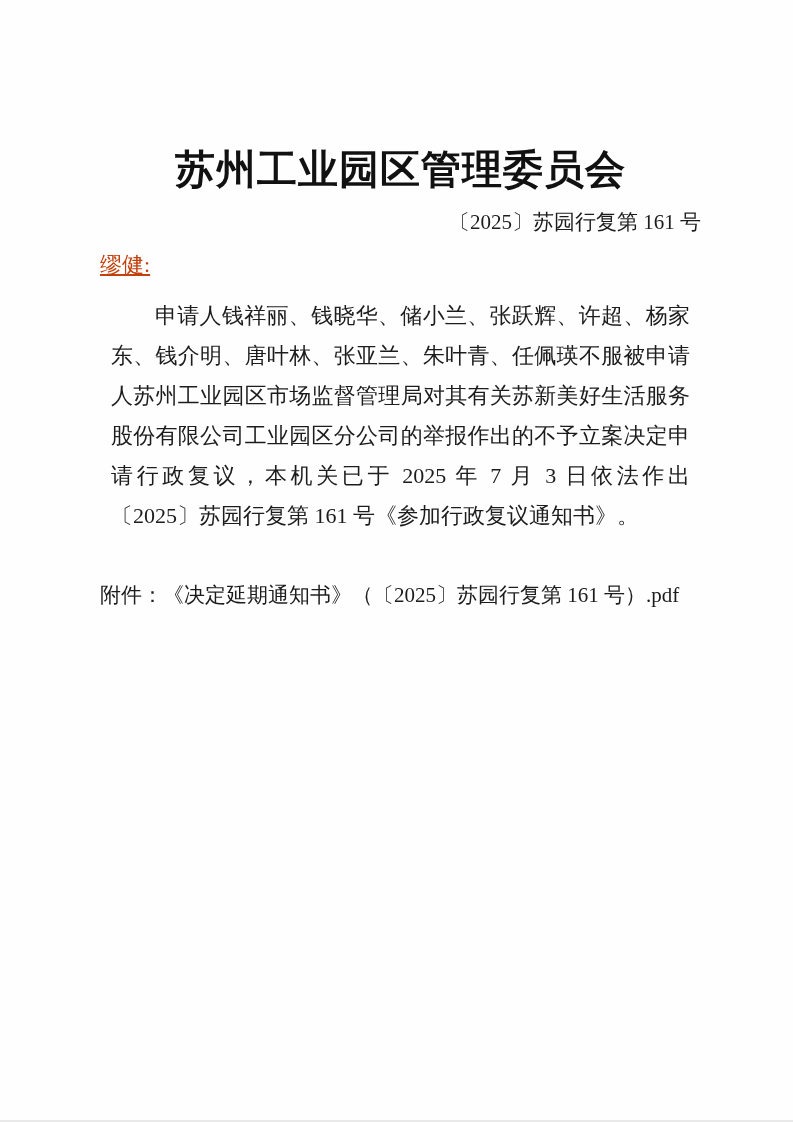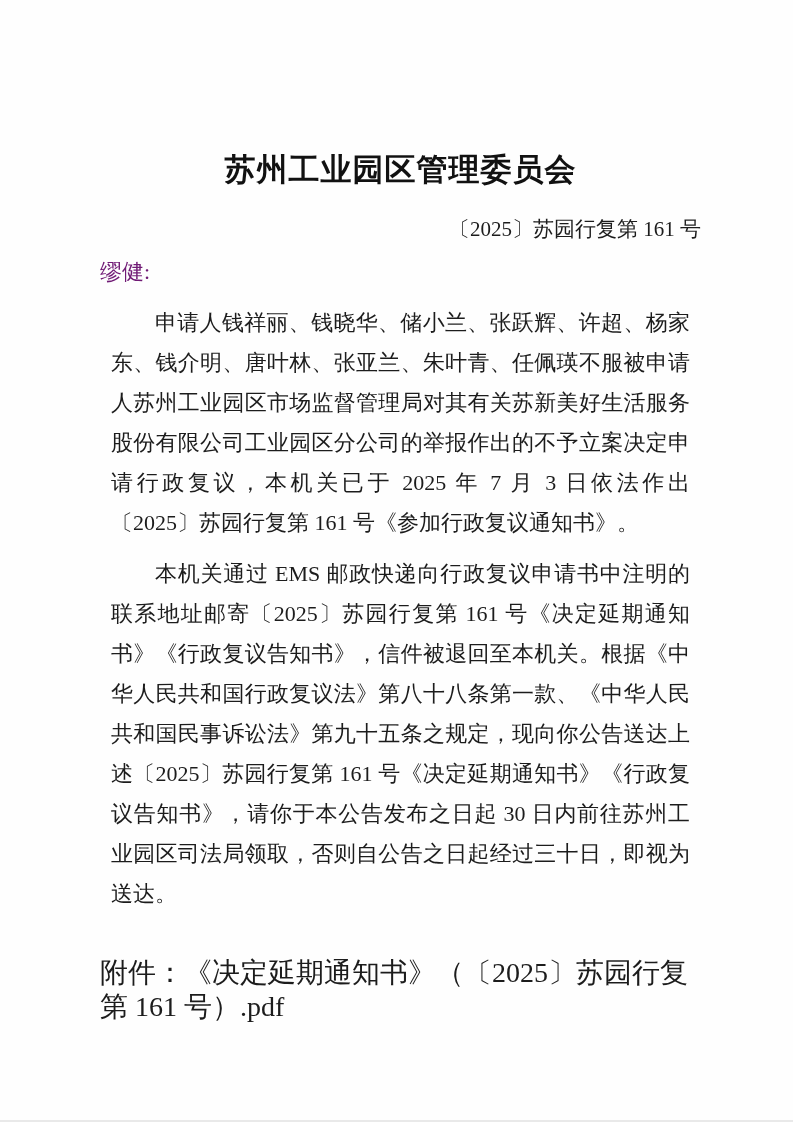--- a/index.html
+++ b/index.html
@@ -30,58 +30,58 @@
   }
   .content {
     position: absolute;
     left: 100px;
     width: 601px;
     top: 148px;
   }
   .title {
     text-align: center;
     font-weight: bold;
-    font-size: 31px;
+    font-size: 40px;
     line-height: 44px;
     letter-spacing: 1px;
     color: #111;
   }
   .doc-number {
     text-align: right;
     font-size: 21px;
     line-height: 30px;
-    margin-top: 22px;
+    margin-top: 15px;
     color: #1c1c1c;
   }
   .recipient {
     font-size: 22px;
     line-height: 40px;
     margin-top: 8px;
-    color: #701a75;
+    color: #c2410c;
+    text-decoration: underline;
   }
   .body-paragraph {
     margin: 11px;
     font-size: 22px;
     line-height: 40px;
     text-align: justify;
     text-indent: 2em;
     color: #1c1c1c;
   }
   .attachment {
-    font-size: 28px;
+    font-size: 21px;
     line-height: 34px;
     margin-top: 42px;
     color: #1c1c1c;
   }
 </style>
 </head>
 <body>
 
 <div class="page">
   <div class="content">
     <div class="title">苏州工业园区管理委员会</div>
     <div class="doc-number">〔2025〕苏园行复第 161 号</div>
     <div class="recipient">缪健:</div>
     <p class="body-paragraph">申请人钱祥丽、钱晓华、储小兰、张跃辉、许超、杨家东、钱介明、唐叶林、张亚兰、朱叶青、任佩瑛不服被申请人苏州工业园区市场监督管理局对其有关苏新美好生活服务股份有限公司工业园区分公司的举报作出的不予立案决定申请行政复议，本机关已于 2025 年 7 月 3 日依法作出〔2025〕苏园行复第 161 号《参加行政复议通知书》。</p>
-    <p class="body-paragraph">本机关通过 EMS 邮政快递向行政复议申请书中注明的联系地址邮寄〔2025〕苏园行复第 161 号《决定延期通知书》《行政复议告知书》，信件被退回至本机关。根据《中华人民共和国行政复议法》第八十八条第一款、《中华人民共和国民事诉讼法》第九十五条之规定，现向你公告送达上述〔2025〕苏园行复第 161 号《决定延期通知书》《行政复议告知书》，请你于本公告发布之日起 30 日内前往苏州工业园区司法局领取，否则自公告之日起经过三十日，即视为送达。</p>
     <div class="attachment">附件：《决定延期通知书》（〔2025〕苏园行复第 161 号）.pdf</div>
   </div>
 </div>
 
 </body></html>

